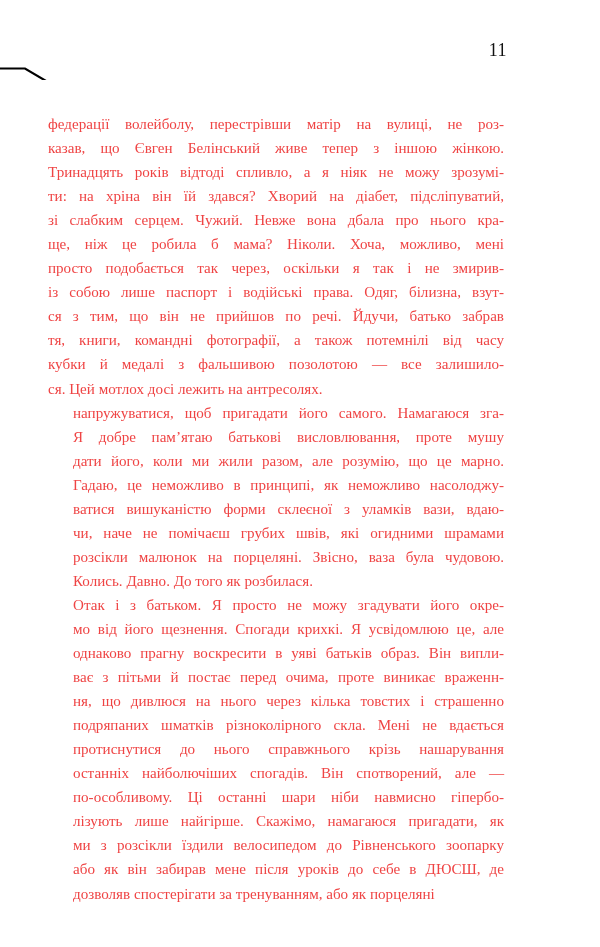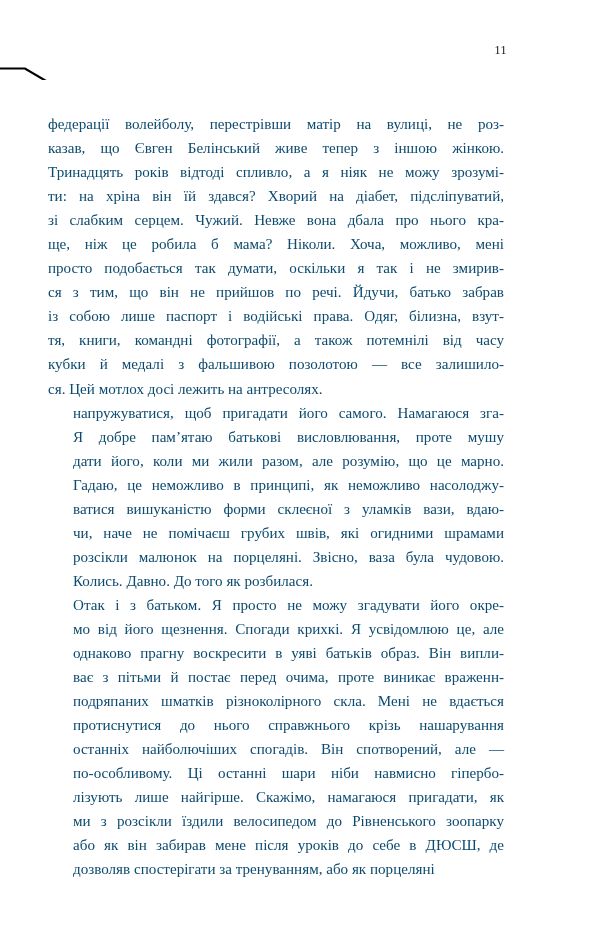--- a/index.html
+++ b/index.html
@@ -30,21 +30,21 @@
     top: 40px;
     width: 600px;
     height: 50px;
   }
 
   .folio {
     position: absolute;
     right: 93px;
     top: 0px;
     font-family: "Liberation Serif", "DejaVu Serif", serif;
-    font-size: 12px;
+    font-size: 18px;
     line-height: 20px;
     letter-spacing: 0.5px;
     color: #111111;
     text-align: center;
     white-space: nowrap;
   }
 
   .head-rule {
     position: absolute;
     left: 0;
@@ -65,21 +65,21 @@
   p.para {
     margin: 0;
     padding: 0;
     font-size: 15.1px;
     line-height: 24.05px;
     text-align: justify;
     text-align-last: left;
     text-indent: 0;
     word-spacing: 0;
     hyphens: none;
-    color: #0c4a6e;
+    color: #ef4444;
   }
 
   p.para.indent {
     text-indent: 25px;
   }
 
   
   .l {
     display: block;
     text-align: justify;
@@ -111,42 +111,43 @@
   </div>
 
   <div class="textblock">
       <p class="para">
         <span class="l">федерації волейболу, перестрівши матір на вулиці, не роз-</span>
         <span class="l">казав, що Євген Белінський живе тепер з іншою жінкою.</span>
         <span class="l">Тринадцять років відтоді спливло, а я ніяк не можу зрозумі-</span>
         <span class="l">ти: на хріна він їй здався? Хворий на діабет, підсліпуватий,</span>
         <span class="l">зі слабким серцем. Чужий. Невже вона дбала про нього кра-</span>
         <span class="l">ще, ніж це робила б мама? Ніколи. Хоча, можливо, мені</span>
-        <span class="l">просто подобається так думати, оскільки я так і не змирив-</span>
+        <span class="l">просто подобається так через, оскільки я так і не змирив-</span>
+        <span class="l">із собою лише паспорт і водійські права. Одяг, білизна, взут-</span>
         <span class="l">ся з тим, що він не прийшов по речі. Йдучи, батько забрав</span>
-        <span class="l">із собою лише паспорт і водійські права. Одяг, білизна, взут-</span>
         <span class="l">тя, книги, командні фотографії, а також потемнілі від часу</span>
         <span class="l">кубки й медалі з фальшивою позолотою — все залишило-</span>
         <span class="l last">ся. Цей мотлох досі лежить на антресолях.</span>
       </p>
       <p class="para indent">
         <span class="l">напружуватися, щоб пригадати його самого. Намагаюся зга-</span>
         <span class="l ind">Я добре пам’ятаю батькові висловлювання, проте мушу</span>
         <span class="l">дати його, коли ми жили разом, але розумію, що це марно.</span>
         <span class="l">Гадаю, це неможливо в принципі, як неможливо насолоджу-</span>
         <span class="l">ватися вишуканістю форми склеєної з уламків вази, вдаю-</span>
         <span class="l">чи, наче не помічаєш грубих швів, які огидними шрамами</span>
         <span class="l">розсікли малюнок на порцеляні. Звісно, ваза була чудовою.</span>
         <span class="l last">Колись. Давно. До того як розбилася.</span>
       </p>
       <p class="para indent">
         <span class="l ind">Отак і з батьком. Я просто не можу згадувати його окре-</span>
         <span class="l">мо від його щезнення. Спогади крихкі. Я усвідомлюю це, але</span>
         <span class="l">однаково прагну воскресити в уяві батьків образ. Він випли-</span>
         <span class="l">ває з пітьми й постає перед очима, проте виникає враженн-</span>
+        <span class="l">ня, що дивлюся на нього через кілька товстих і страшенно</span>
         <span class="l">подряпаних шматків різноколірного скла. Мені не вдається</span>
         <span class="l">протиснутися до нього справжнього крізь нашарування</span>
         <span class="l">останніх найболючіших спогадів. Він спотворений, але —</span>
         <span class="l">по-особливому. Ці останні шари ніби навмисно гіпербо-</span>
         <span class="l">лізують лише найгірше. Скажімо, намагаюся пригадати, як</span>
         <span class="l">ми з розсікли їздили велосипедом до Рівненського зоопарку</span>
         <span class="l">або як він забирав мене після уроків до себе в ДЮСШ, де</span>
         <span class="l last">дозволяв спостерігати за тренуванням, або як порцеляні</span>
       </p>
     </div>

